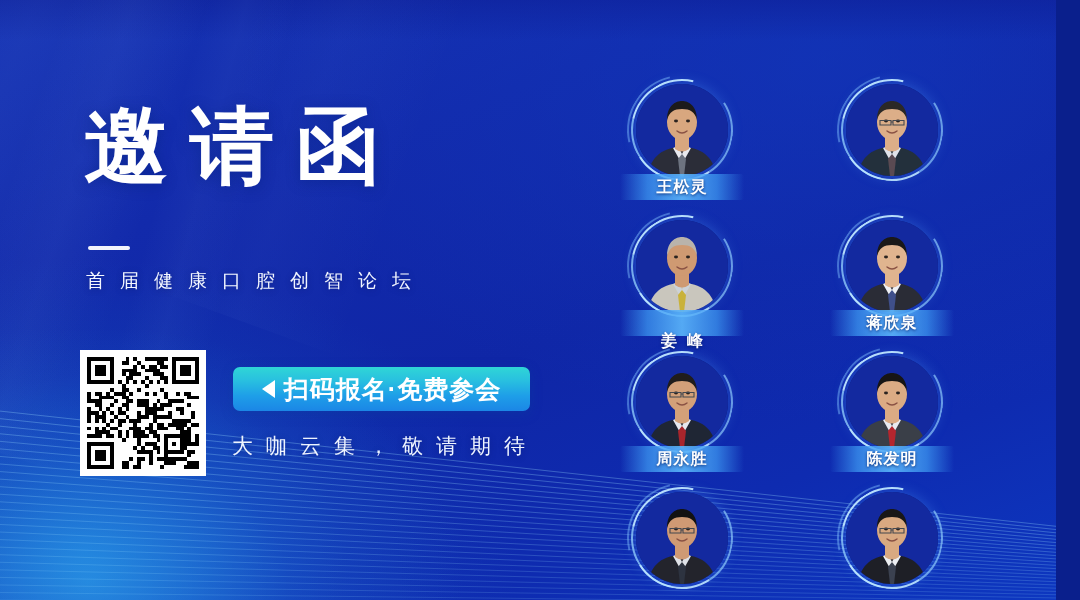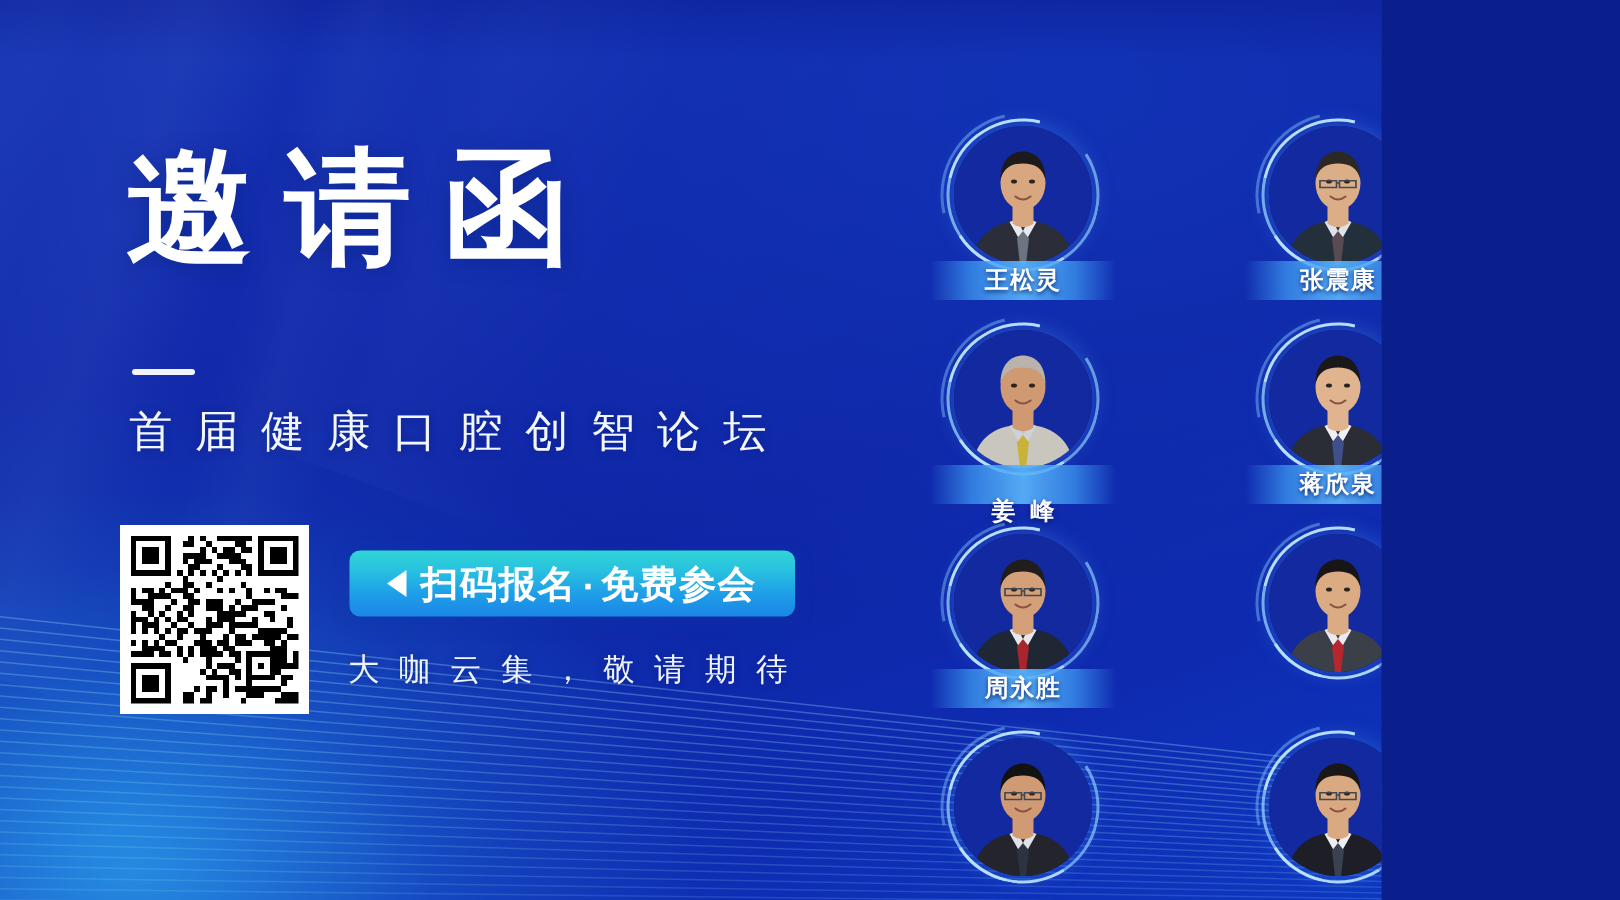--- a/index.html
+++ b/index.html
@@ -1,21 +1,21 @@
 <!DOCTYPE html>
 <html><head>
 <meta charset="utf-8">
 <style>
   html,body{margin:0;padding:0;background:#0a1f8c;}
   *{box-sizing:border-box;}
   #poster{
     position:relative;
-    width:921px;height:600px;
+    width:1056px;height:600px;
     overflow:hidden;
-    font-family:Liberation Mono, monospace;
+    font-family:Liberation Sans, sans-serif;
     background:
       radial-gradient(ellipse 620px 420px at 8% 92%, rgba(24,140,230,.55) 0%, rgba(20,90,200,.22) 42%, rgba(16,48,176,0) 70%),
       radial-gradient(ellipse 900px 560px at 78% 10%, rgba(18,58,190,.55) 0%, rgba(14,38,166,0) 65%),
       linear-gradient(160deg,#1533b4 0%,#122aab 28%,#0f26a6 55%,#0e2bb0 78%,#0d37c0 100%);
   }
 
   
   .streak{position:absolute;background:linear-gradient(90deg,rgba(255,255,255,0) 0%,rgba(150,190,255,.10) 45%,rgba(255,255,255,0) 100%);transform-origin:top left;pointer-events:none;}
   .s1{left:-60px;top:-120px;width:300px;height:560px;transform:rotate(22deg);opacity:.55;}
   .s2{left:120px;top:-160px;width:140px;height:620px;transform:rotate(18deg);opacity:.5;}
@@ -45,21 +45,21 @@
     letter-spacing:22px;
     text-shadow:0 2px 14px rgba(0,30,120,.45);
     white-space:nowrap;
   }
   .rule{
     position:absolute;left:88px;top:246px;width:42px;height:4px;
     background:#ffffff;border-radius:2px;opacity:.95;
   }
   .subtitle{
     position:absolute;left:86px;top:268px;
-    font-size:29px;font-weight:400;color:#f2f6ff;letter-spacing:15px;
+    font-size:19px;font-weight:400;color:#f2f6ff;letter-spacing:15px;
     white-space:nowrap;
     text-shadow:0 1px 6px rgba(0,20,90,.4);
   }
 
   .qr{
     position:absolute;left:80px;top:350px;width:126px;height:126px;
     background:#ffffff;padding:7px;
   }
   .qr svg{display:block;width:100%;height:100%;}
 
@@ -236,23 +236,20 @@
             <ellipse cx="40" cy="37" rx="2" ry="1.4" fill="#2a2320"></ellipse>
             <ellipse cx="52" cy="37" rx="2" ry="1.4" fill="#2a2320"></ellipse>
             <path d="M41 47 q5 4 10 0" stroke="#8a5244" stroke-width="1.4" fill="none" stroke-linecap="round"></path>
             <path d="M34 36.5 h11 v4.5 h-11 z M47 36.5 h11 v4.5 h-11 z M45 38 h2" stroke="#44484f" stroke-width="1.1" fill="none"></path>
             <rect x="0" y="0" width="92" height="92" fill="url(#none)" opacity="0"></rect>
           </svg>
         </div>
         <div class="arc arc-a"></div>
         <div class="arc arc-b"></div>
         <div class="arc arc-c"></div>
-        <div class="plate">
-          <span>张震康</span>
-        </div>
       </div>
       <div class="card">
         <div class="ring">
           <svg class="photo" viewBox="0 0 92 92">
             <rect x="0" y="0" width="92" height="92" fill="#13299f"></rect>
             <path d="M12 92 C14 72 28 63 46 63 C64 63 78 72 80 92 Z" fill="#c9c6bd"></path>
             <path d="M37 64 L46 80 L55 64 L50 62 L46 70 L42 62 Z" fill="#ccd2d8"></path>
             <path d="M46 70 L50 75 L48 92 L44 92 L42 75 Z" fill="#c9b23a"></path>
             <path d="M39 52 h14 v13 q-7 5 -14 0 z" fill="#cf9a72"></path>
             <ellipse cx="46" cy="38" rx="15" ry="18" fill="#cf9a72"></ellipse>
@@ -329,20 +326,23 @@
             <path d="M31 36 C31 21 40 17 46 17 C52 17 61 21 61 36 C59 28 54 25 46 25 C38 25 33 28 31 36 Z" fill="#171515"></path>
             <ellipse cx="40" cy="37" rx="2" ry="1.4" fill="#2a2320"></ellipse>
             <ellipse cx="52" cy="37" rx="2" ry="1.4" fill="#2a2320"></ellipse>
             <path d="M41 47 q5 4 10 0" stroke="#8a5244" stroke-width="1.4" fill="none" stroke-linecap="round"></path>
             <rect x="0" y="0" width="92" height="92" fill="url(#none)" opacity="0"></rect>
           </svg>
         </div>
         <div class="arc arc-a"></div>
         <div class="arc arc-b"></div>
         <div class="arc arc-c"></div>
+        <div class="plate">
+          <span>陈发明</span>
+        </div>
       </div>
       <div class="card">
         <div class="ring">
           <svg class="photo" viewBox="0 0 92 92">
             <rect x="0" y="0" width="92" height="92" fill="#13299f"></rect>
             <path d="M12 92 C14 72 28 63 46 63 C64 63 78 72 80 92 Z" fill="#23242c"></path>
             <path d="M37 64 L46 80 L55 64 L50 62 L46 70 L42 62 Z" fill="#dfe2e8"></path>
             <path d="M46 70 L50 75 L48 92 L44 92 L42 75 Z" fill="#2d3340"></path>
             <path d="M39 52 h14 v13 q-7 5 -14 0 z" fill="#cf9a74"></path>
             <ellipse cx="46" cy="38" rx="15" ry="18" fill="#cf9a74"></ellipse>

